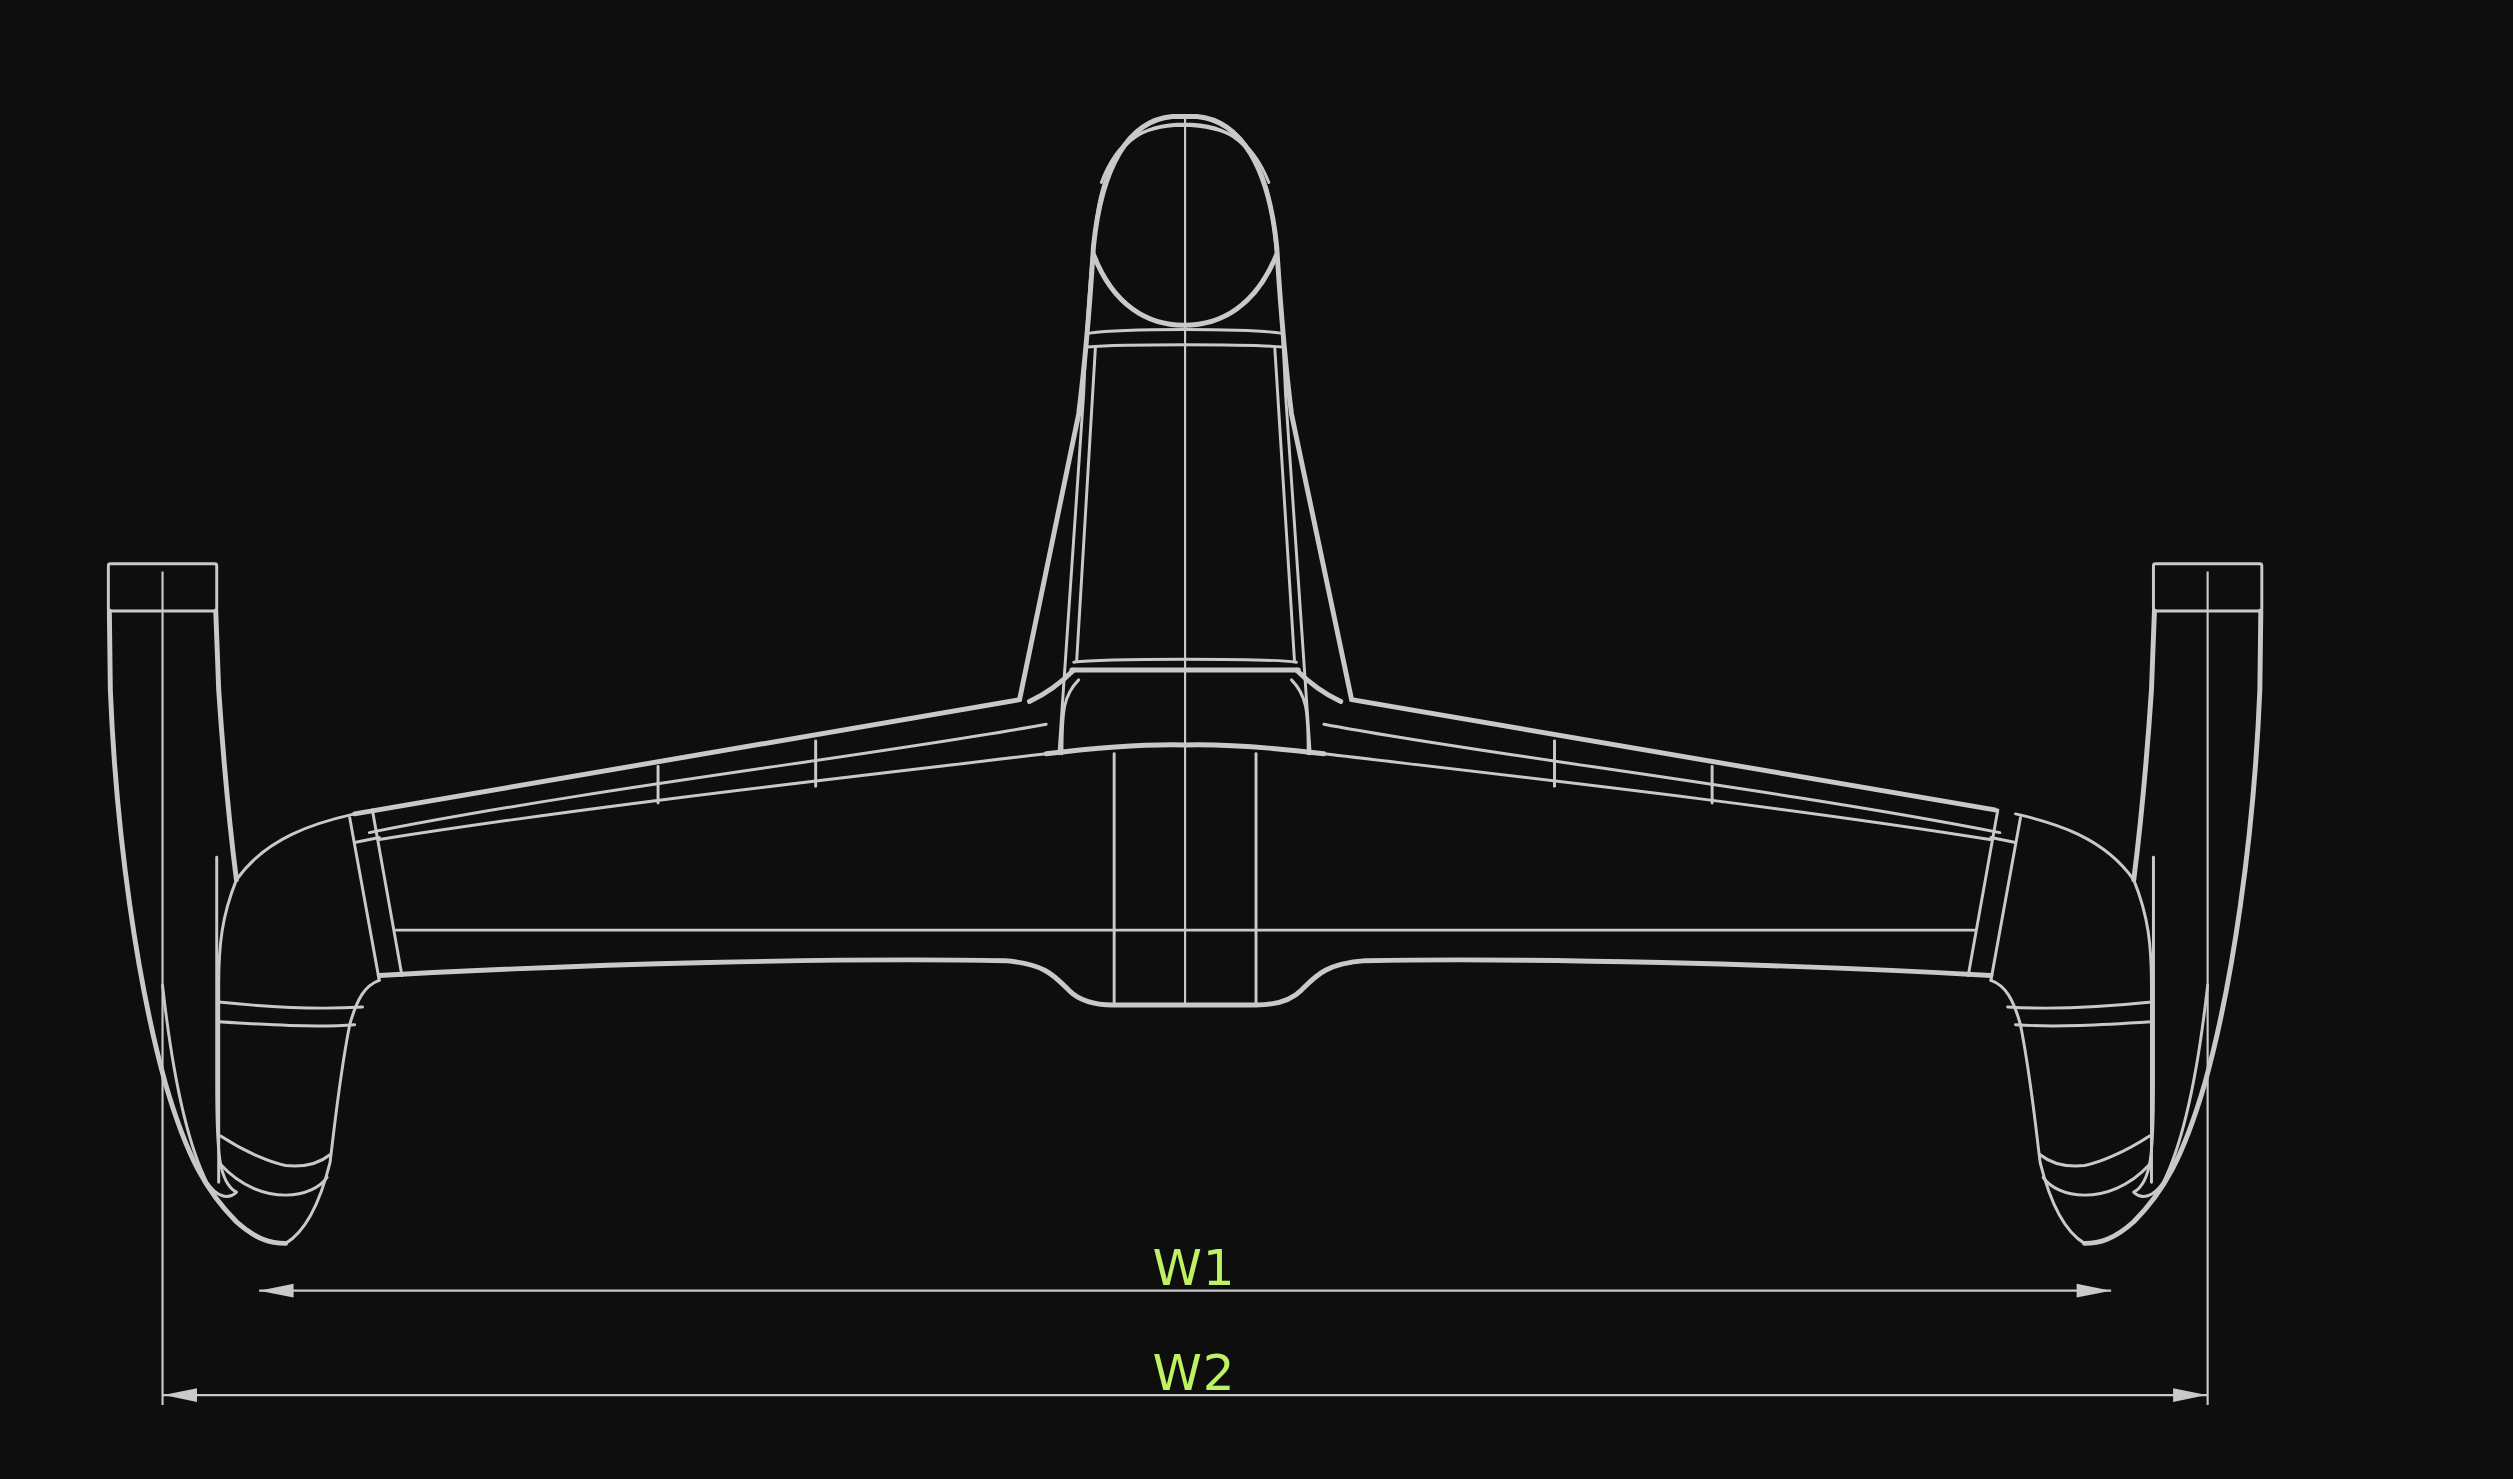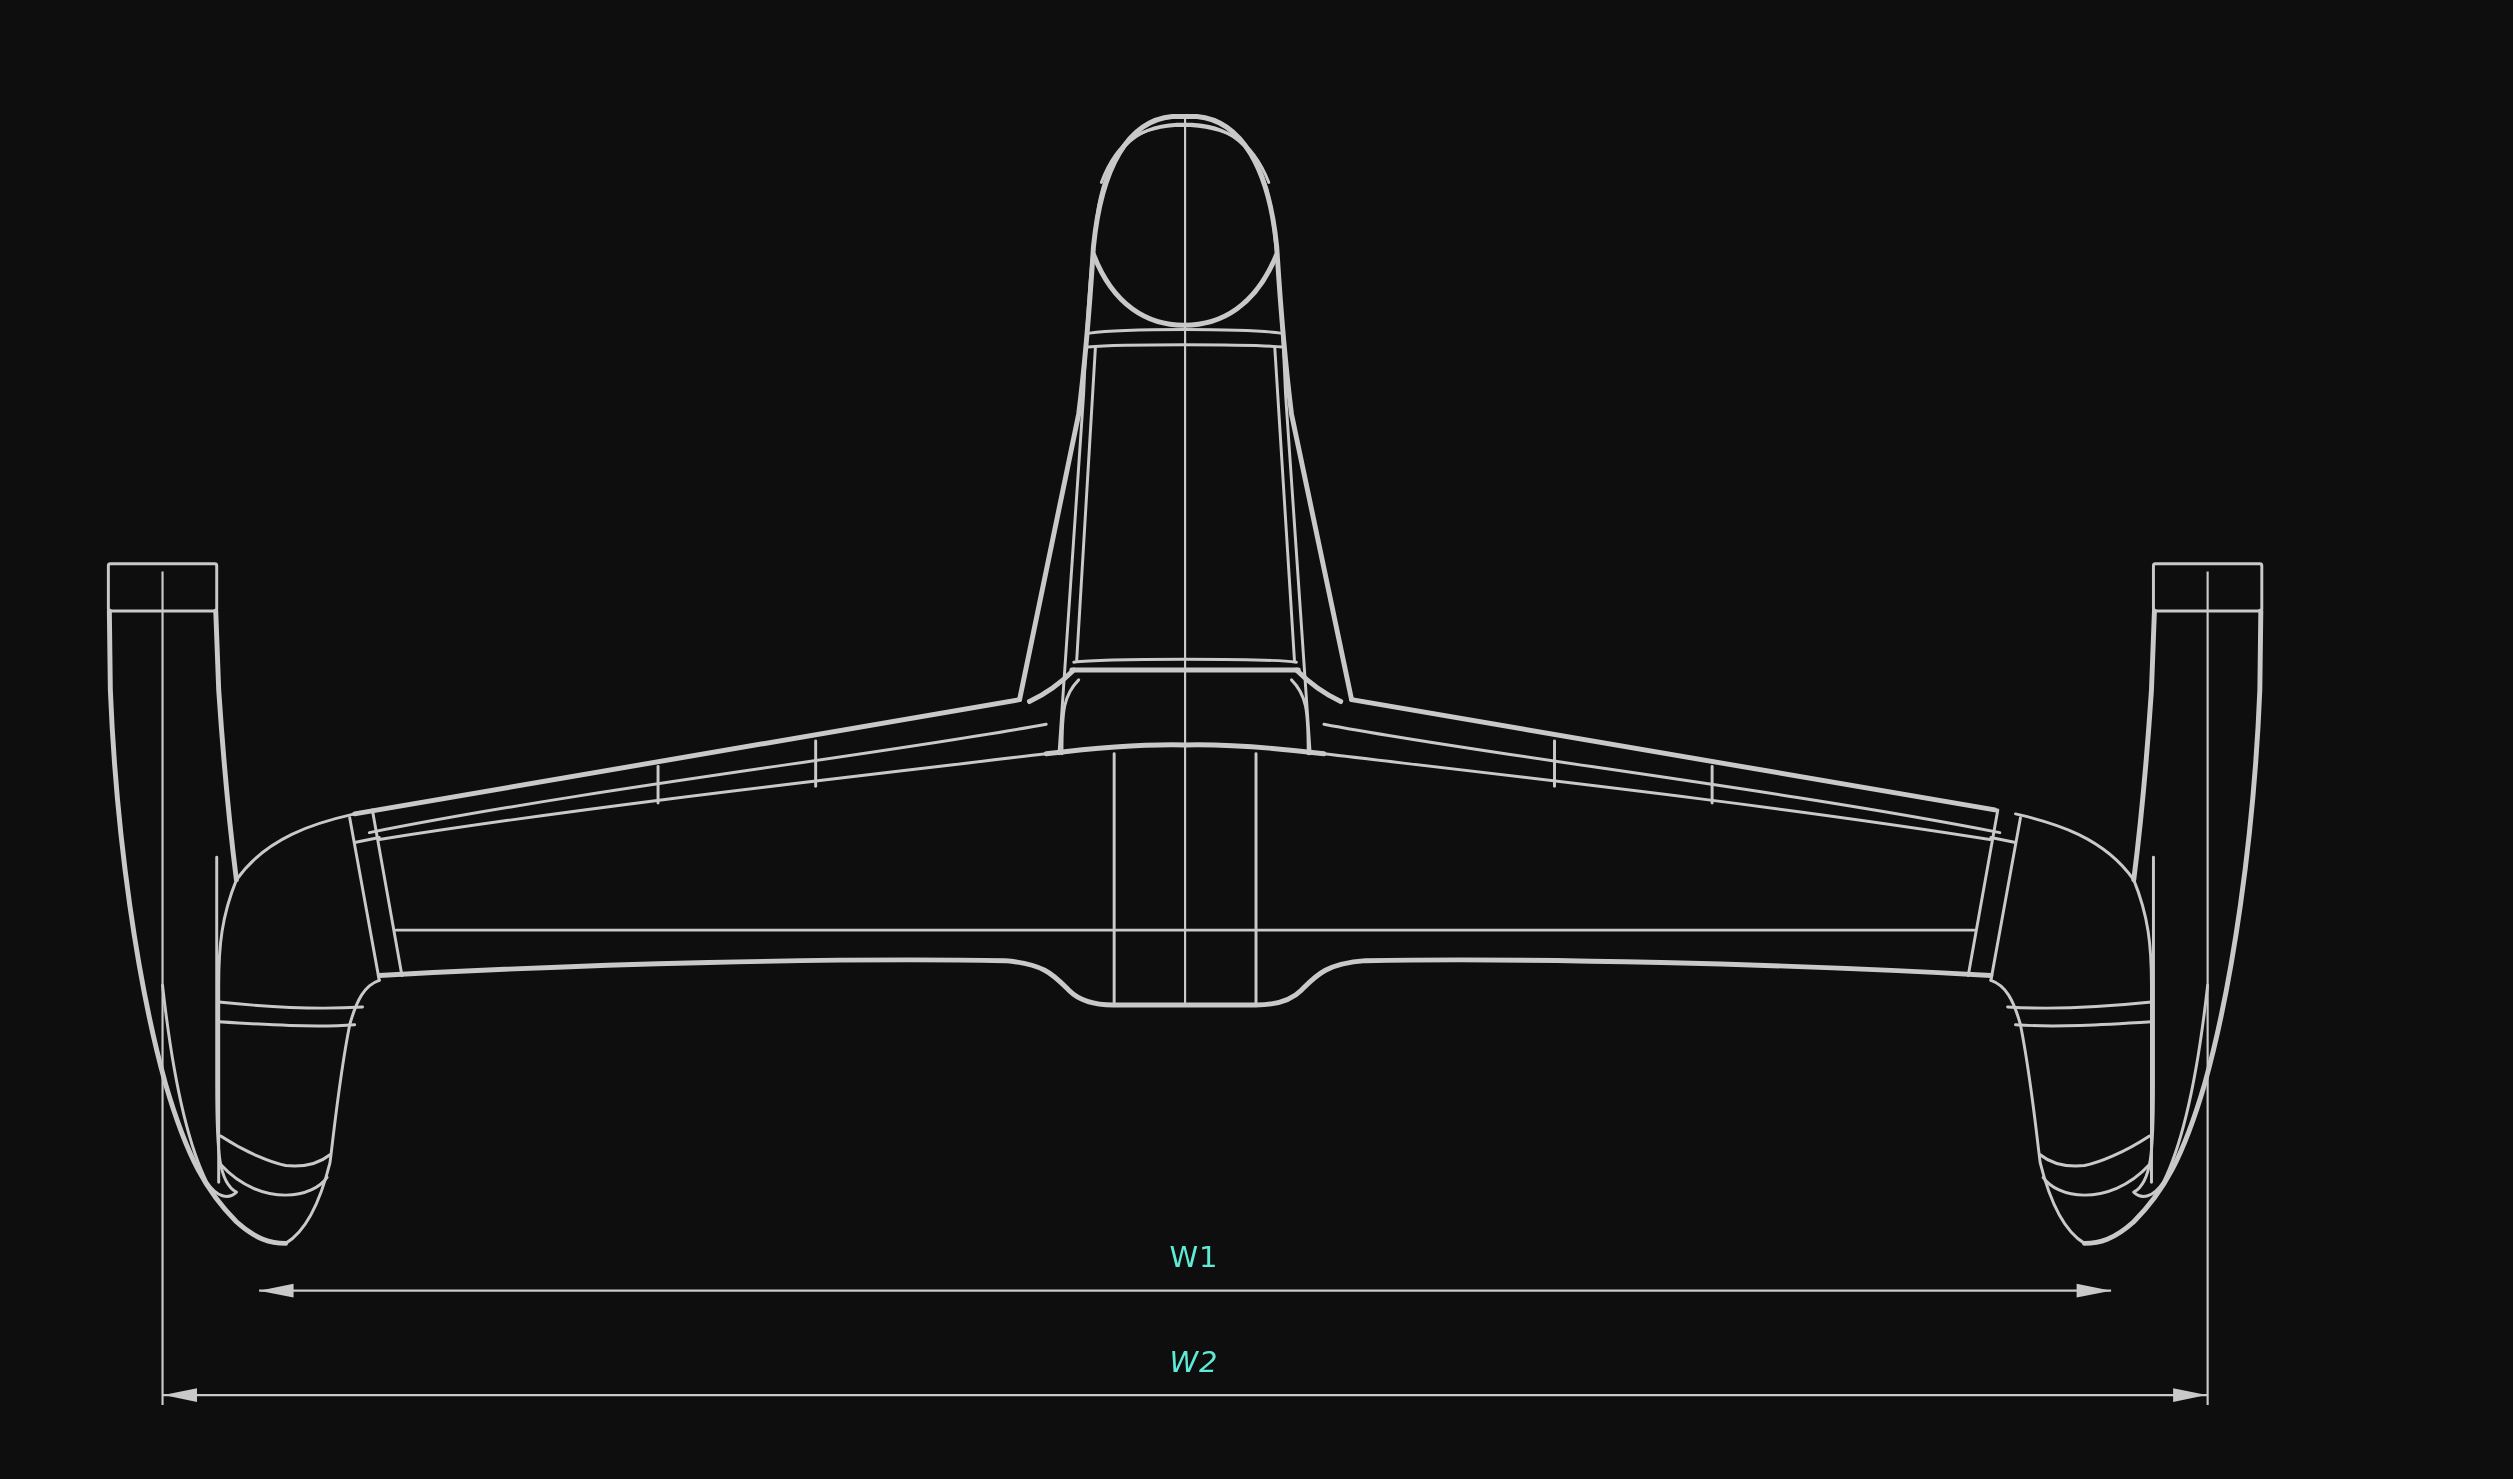--- a/index.html
+++ b/index.html
@@ -20,23 +20,23 @@
       top: 0;
       width: 2514px;
       height: 1480px;
     }
     .ln { fill: none; stroke: #c9c9c9; stroke-width: 3; stroke-linejoin: round; stroke-linecap: round; }
     .ln-thick { fill: none; stroke: #c9c9c9; stroke-width: 5; stroke-linejoin: round; stroke-linecap: round; }
     .ln-thin { fill: none; stroke: #c9c9c9; stroke-width: 2.2; }
     .arrow { fill: #c9c9c9; stroke: none; }
     .dim-label {
       position: absolute;
-      color: #5eead4;
+      color: #bef264;
       font-family: "DejaVu Sans", sans-serif;
-      font-size: 29px;
+      font-size: 50px;
       font-weight: normal;
       letter-spacing: 1px;
       line-height: 1;
       transform: translateX(-50%);
     }
   </style>
 </head>
 <body>
 
 <svg id="drawing" xmlns="http://www.w3.org/2000/svg" width="2514" height="1480" viewBox="0 0 2552 1502">
@@ -136,14 +136,14 @@
     <polygon class="arrow" points="2143,1310 2108,1303 2108,1317"></polygon>
   </g>
   <g>
     <line class="ln-thin" x1="165" y1="1416" x2="2241" y2="1416"></line>
     <polygon class="arrow" points="166,1416 200,1409 200,1423"></polygon>
     <polygon class="arrow" points="2240,1416 2206,1409 2206,1423"></polygon>
   </g>
 </svg>
 
 <div class="dim-label" style="left:1194px; top:1243px;">W1</div>
-<div class="dim-label" style="left:1194px; top:1348px;font-style:italic;">W2</div>
+<div class="dim-label" style="left:1194px; top:1348px;">W2</div>
 
 
 </body></html>

